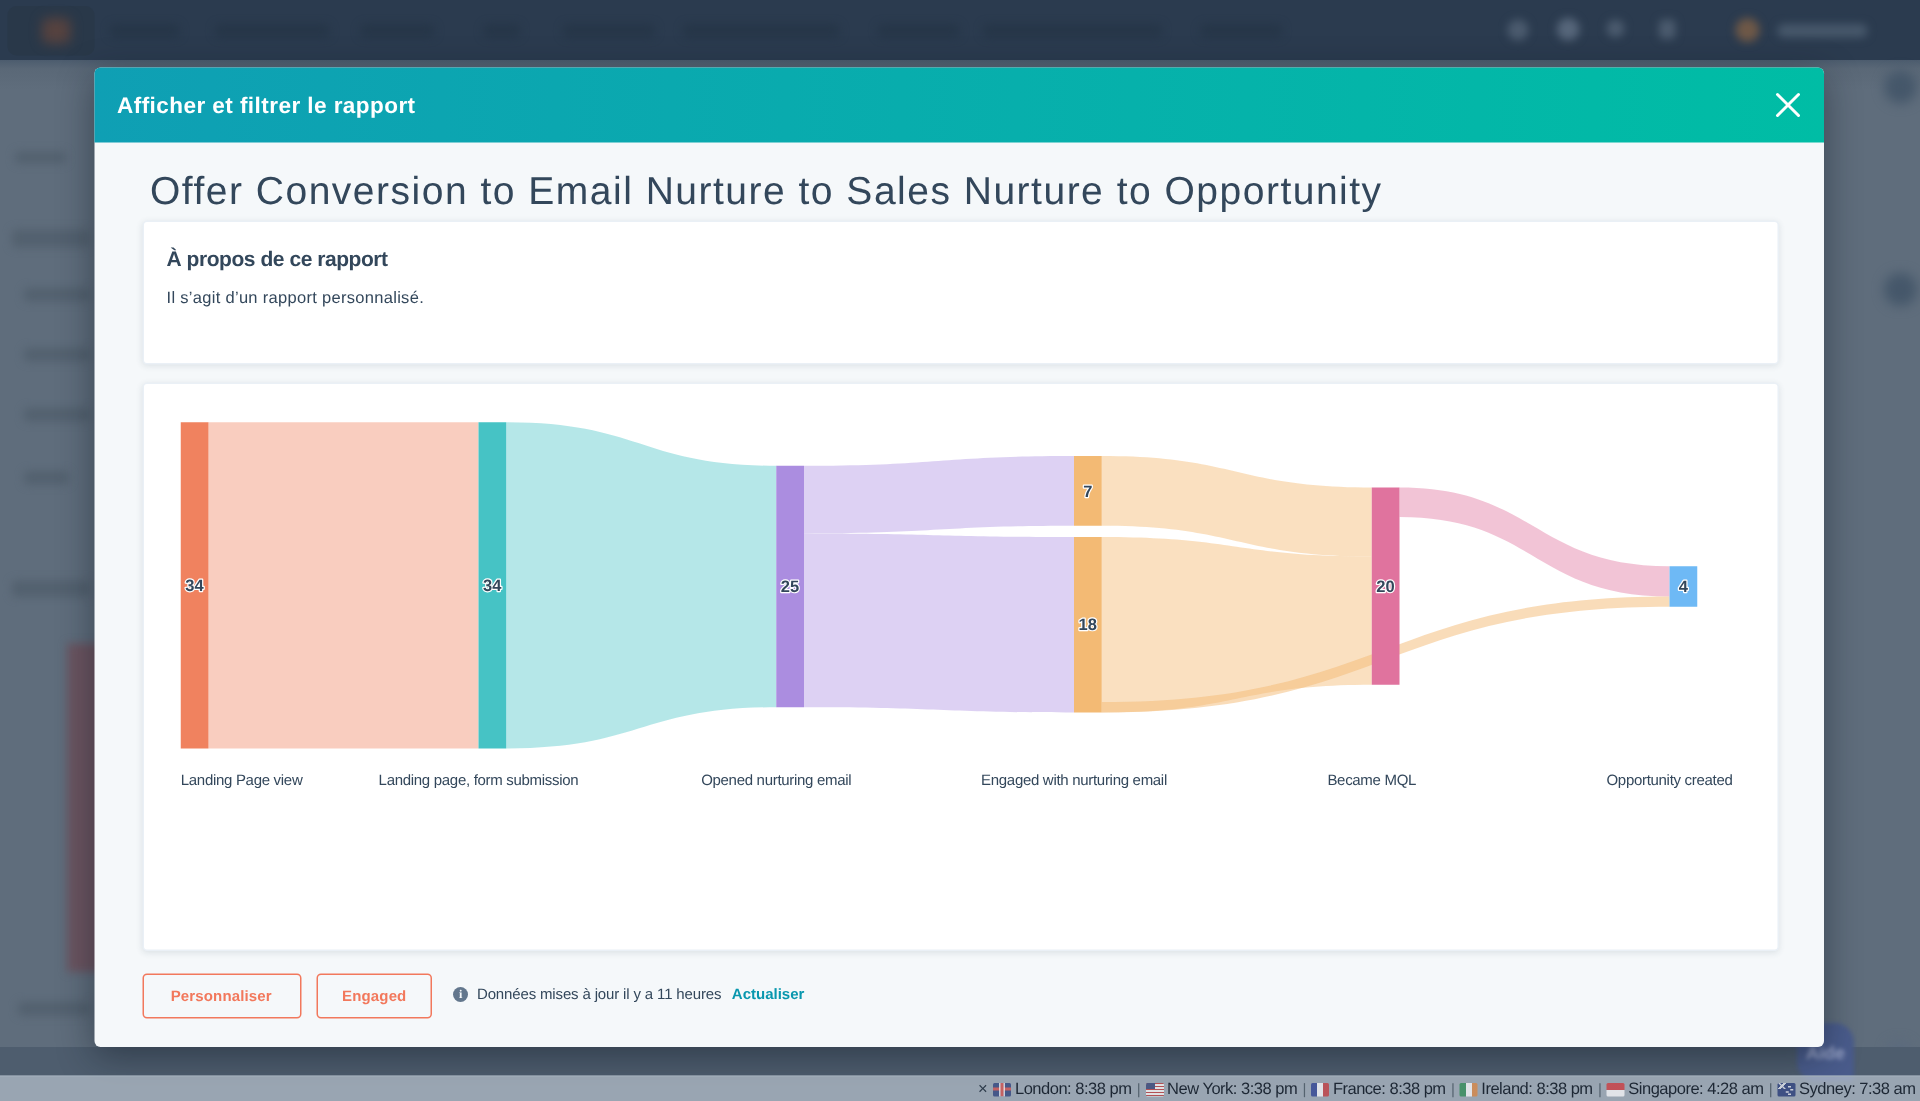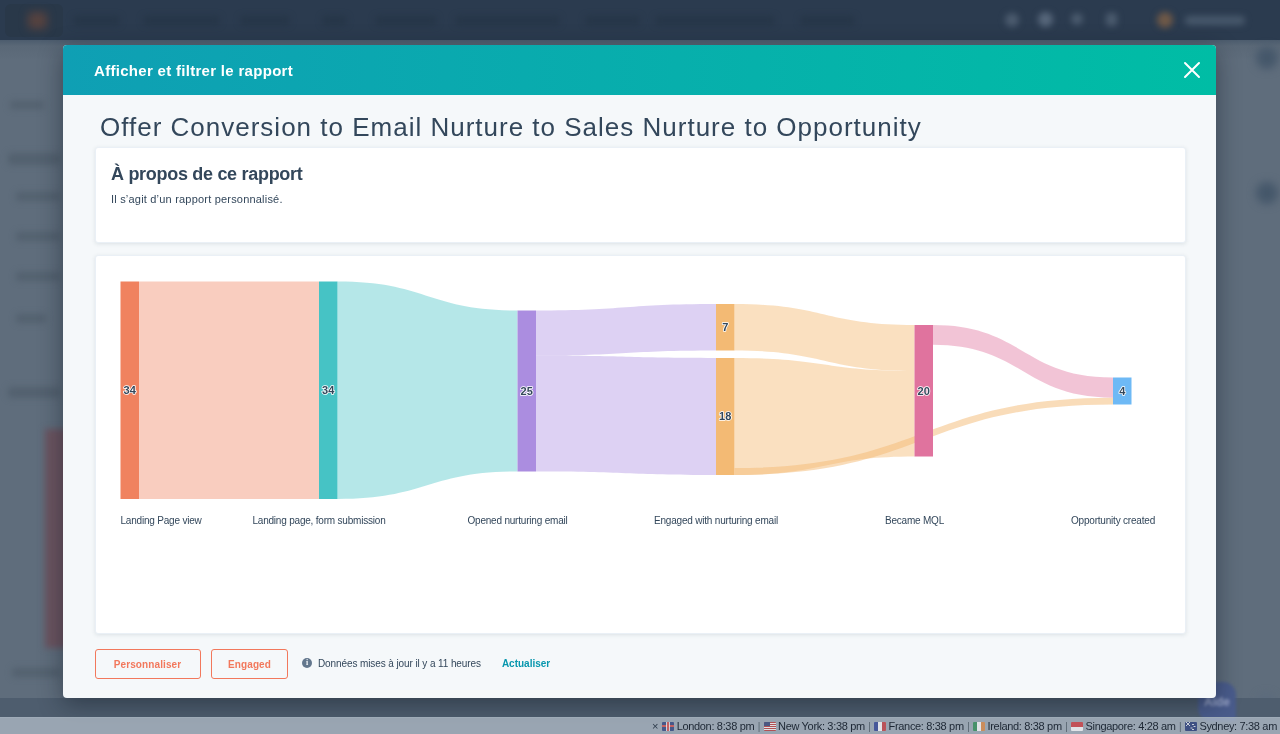--- a/index.html
+++ b/index.html
@@ -27,41 +27,41 @@
       font-size:11px;color:#1d2734;letter-spacing:-.33px;padding-right:3px;white-space:nowrap}
   #clockbar .sep{color:#55636f;margin:0 3.5px;font-size:10px}
   #clockbar .x{color:#2c3a4a;font-size:11px;margin-right:4px}
   .flag{display:inline-block;width:12px;height:9px;margin-right:2.5px;vertical-align:-1px;border-radius:1px;position:relative;overflow:hidden;opacity:.9}
 
   
   #modal{position:absolute;left:63px;top:45px;width:1153px;height:653px;border-radius:4px;
       background:#f5f8fa;box-shadow:0 6px 24px rgba(10,20,30,.45);z-index:10}
   #mhead{position:absolute;left:0;top:0;width:100%;height:50px;border-radius:4px 4px 0 0;
       background:linear-gradient(90deg,#0f9fb4 0%,#00bda5 100%);color:#fff;
-      display:flex;align-items:center;padding-left:31px;font-size:15px;font-weight:700;letter-spacing:.3px}
+      display:flex;align-items:center;padding-left:15px;font-size:15px;font-weight:700;letter-spacing:.3px}
   #mclose{position:absolute;right:13px;top:14px;width:22px;height:22px;cursor:pointer}
   #mclose svg{display:block}
   #mtitle{position:absolute;left:37px;top:67px;font-size:26px;color:#33475b;letter-spacing:1px}
   .card{position:absolute;left:31.5px;width:1091.5px;background:#fff;border-radius:3px;
       box-shadow:0 1px 4px rgba(45,62,80,.12);border:1px solid #eaf0f6}
   #card1{top:101.5px;height:96px}
-  #card1 h3{position:absolute;left:15.5px;top:16px;font-size:18px;font-weight:700;letter-spacing:-.3px;color:#33475b}
+  #card1 h3{position:absolute;left:15.5px;top:16px;font-size:14px;font-weight:700;letter-spacing:-.3px;color:#33475b}
   #card1 p{position:absolute;left:15.5px;top:45px;font-size:11px;letter-spacing:.2px;color:#33475b}
   #card2{top:209.5px;height:379px}
   .sankey{position:absolute;left:0;top:0}
 
   
   .btn{position:absolute;height:30px;border:1px solid #f2785c;border-radius:3px;background:#f5f8fa;
       color:#f2785c;font-size:10px;font-weight:700;letter-spacing:.1px;display:flex;align-items:center;justify-content:center}
   #btn1{left:31.5px;top:604px;width:106px}
   #btn2{left:148px;top:604px;width:77px}
   #finfo{position:absolute;left:239px;top:611px;font-size:10px;letter-spacing:-.1px;color:#33475b;display:flex;align-items:center;height:14px}
   #finfo .ico{display:inline-block;width:10px;height:10px;border-radius:50%;background:#63778d;color:#f5f8fa;
       font-size:8px;font-weight:700;text-align:center;line-height:10px;margin-right:6px;font-family:"Liberation Serif",serif}
-  #finfo b{color:#0897ae;font-weight:700;margin-left:21px;letter-spacing:0}
+  #finfo b{color:#0897ae;font-weight:700;margin-left:7px;letter-spacing:0}
 </style></head>
 <body>
 <div id="bg">
   <div id="nav">
     <div id="logobox"></div>
       <div id="logo"></div>
     <div class="mi" style="left:73px;width:47px"></div>
     <div class="mi" style="left:143px;width:77px"></div>
     <div class="mi" style="left:240px;width:50px"></div>
     <div class="mi" style="left:322px;width:25px"></div>

